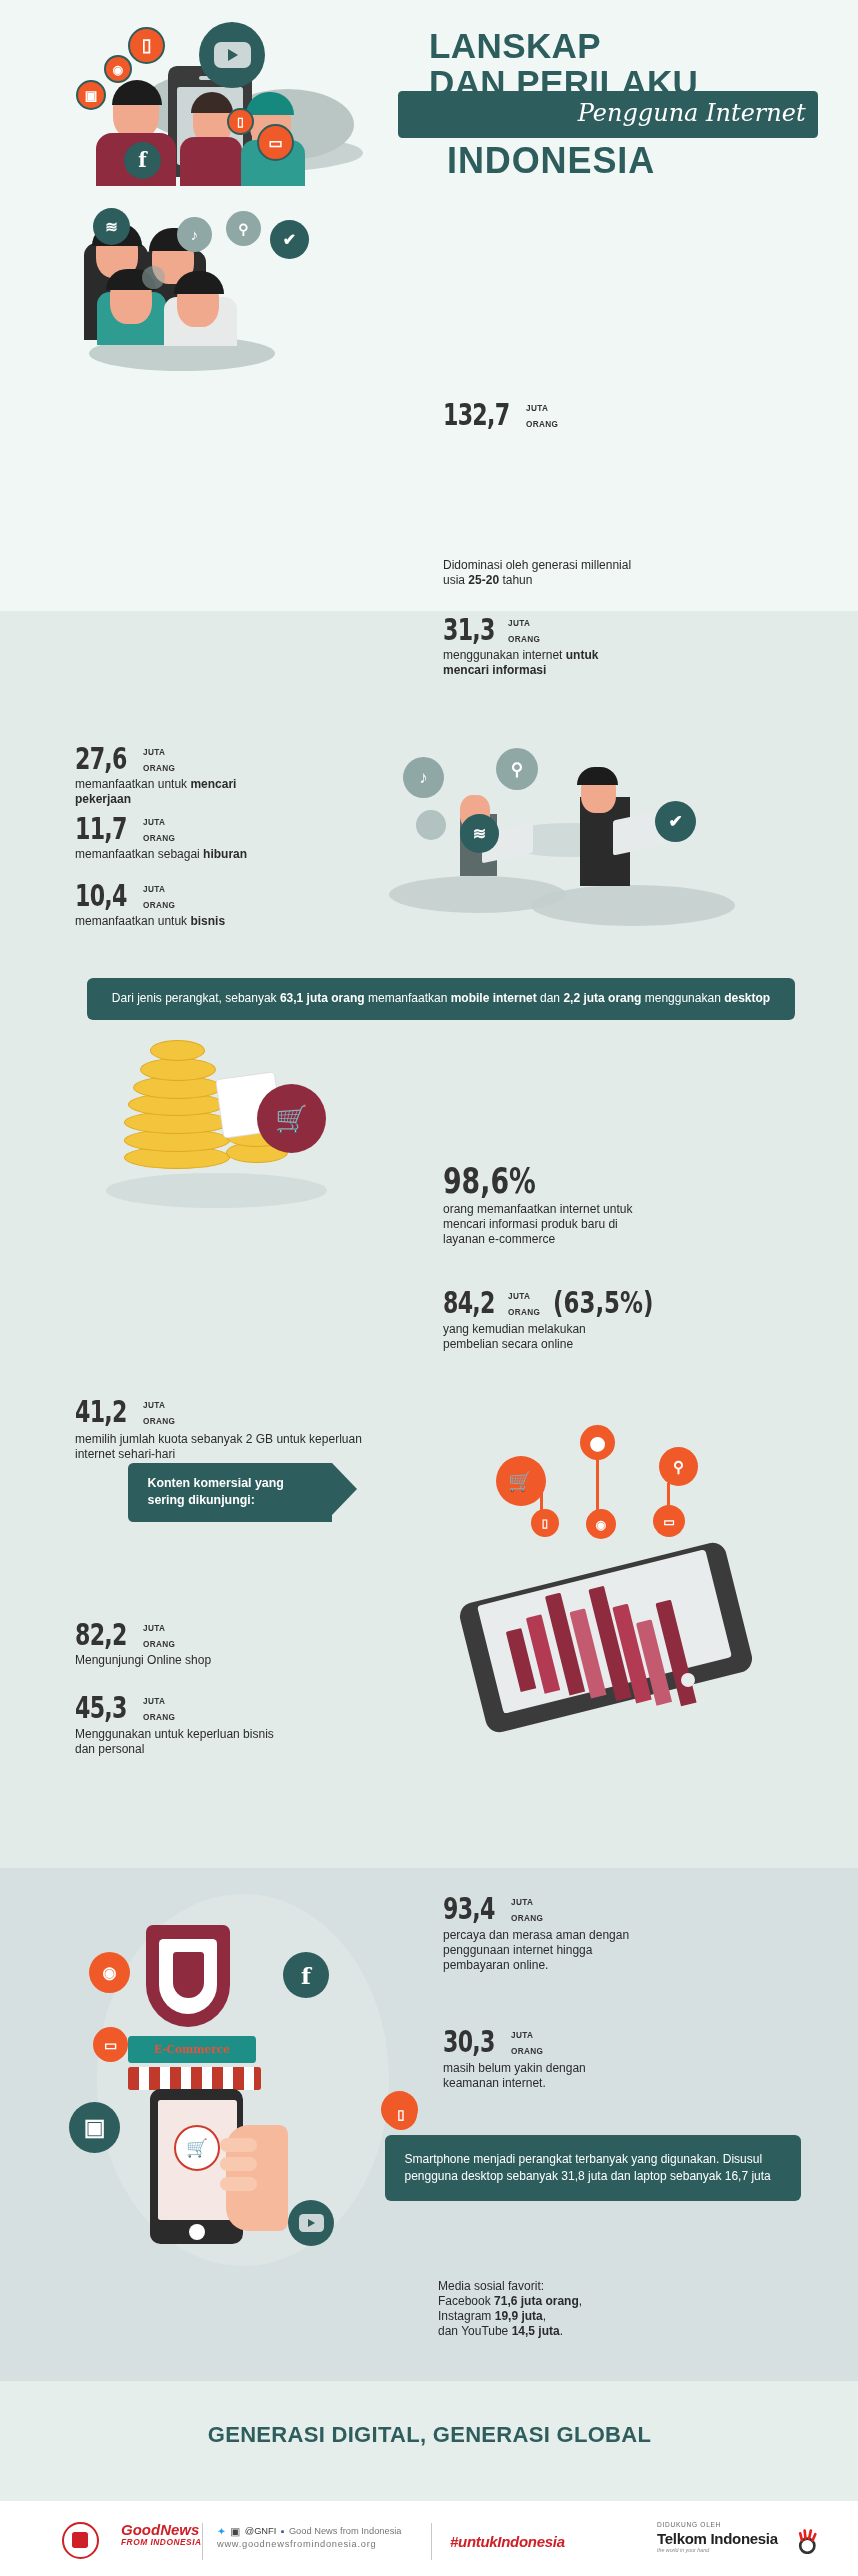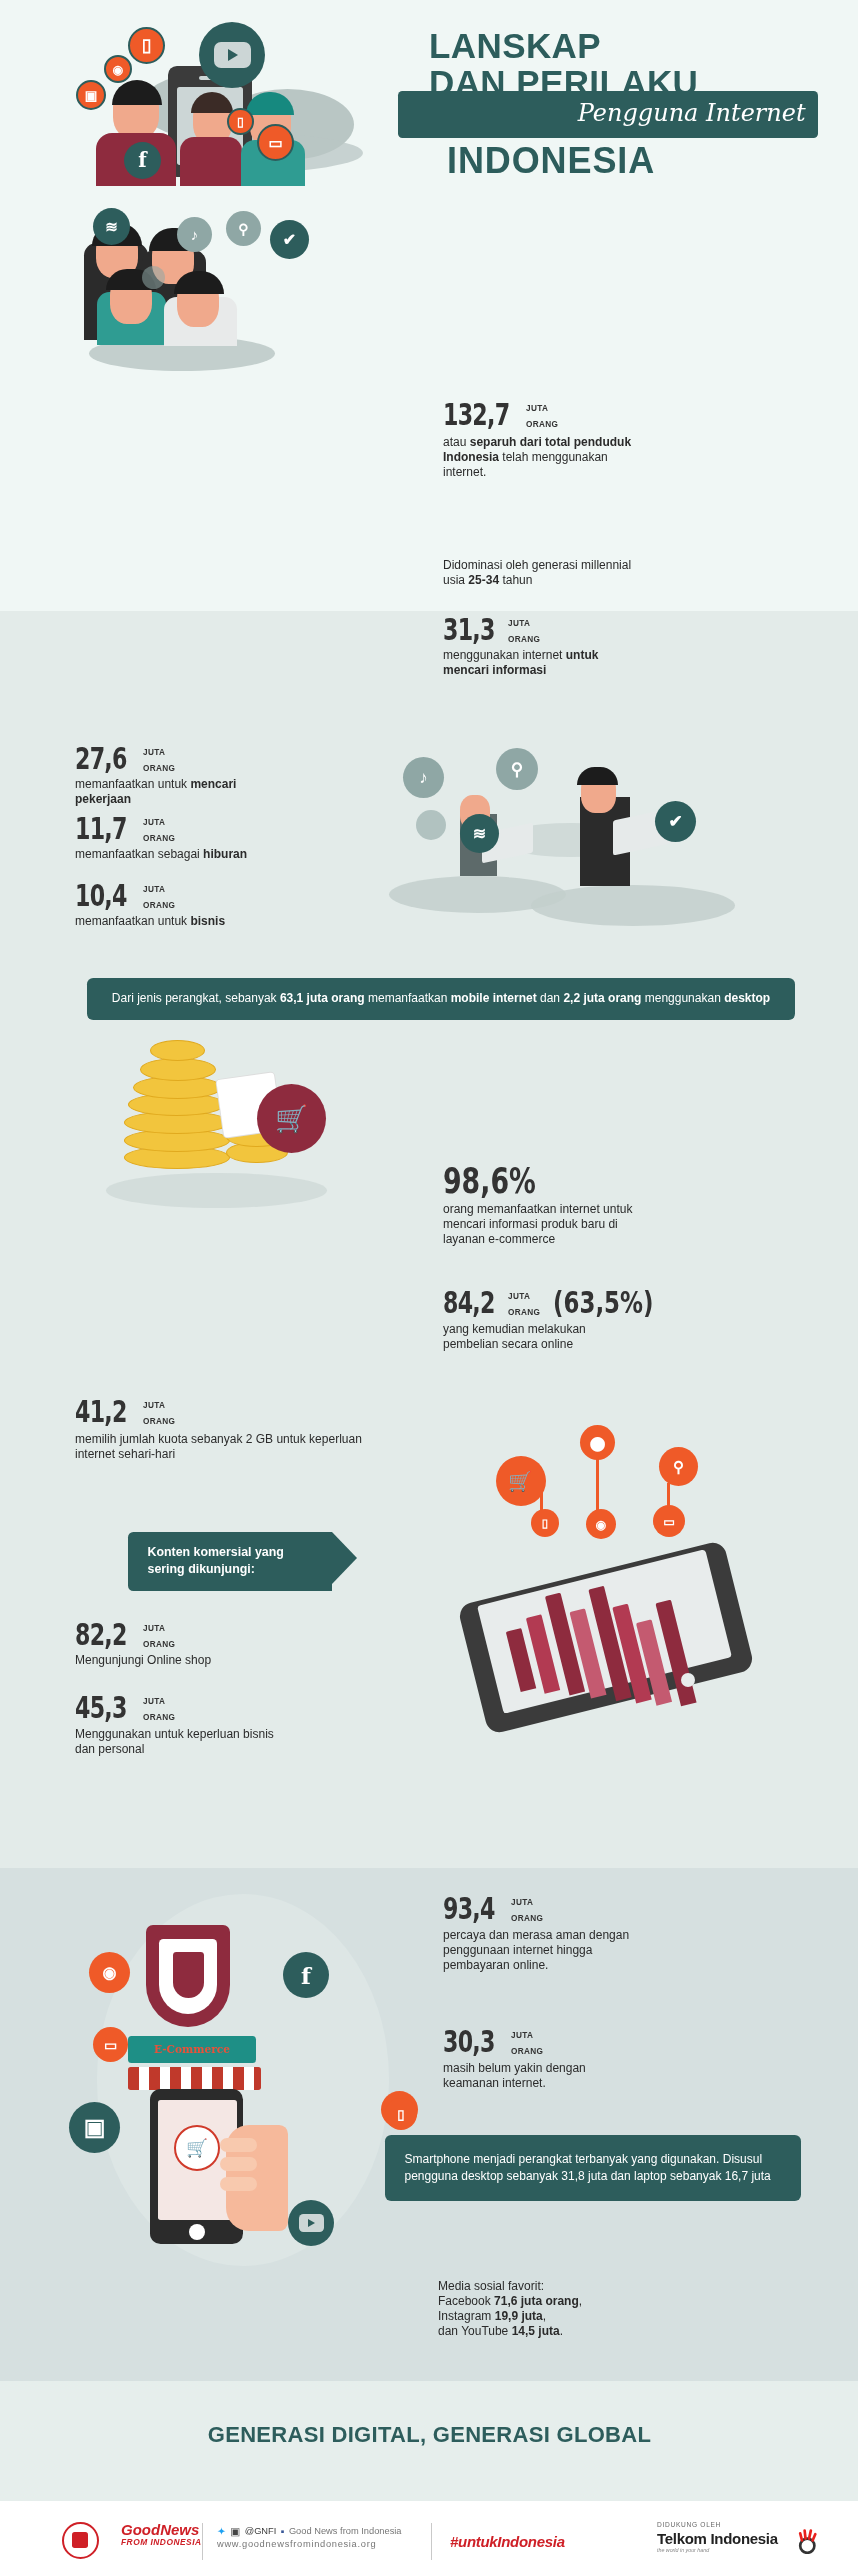--- a/index.html
+++ b/index.html
@@ -242,27 +242,24 @@
   </div>
 
   <div class="blk" style="left:443px;top:400px;width:372px;">
     <div class="numrow">
       <span class="bignum">132,7</span>
       <span style="display:inline-block;">
         <span class="unit">JUTA</span><br>
         <span class="unit">ORANG</span>
       </span>
     </div>
-    <div class="para" style="margin-top:2.7px;width:204px;">
-      <span>atau </span><b>separuh dari total penduduk Indonesia</b><span> telah menggunakan internet.</span>
-    </div>
   </div>
 
   <div class="blk para" style="left:443px;top:558px;width:190px;">
-    <span>Didominasi oleh generasi millennial usia </span><b>25-34</b><span> tahun</span>
+    <span>Didominasi oleh generasi millennial usia </span><b>25-20</b><span> tahun</span>
   </div>
 
   <div class="blk" style="left:443px;top:615px;width:372px;">
     <div class="numrow">
       <span class="bignum">31,3</span>
       <span style="display:inline-block;">
         <span class="unit">JUTA</span><br>
         <span class="unit">ORANG</span>
       </span>
     </div>
@@ -419,21 +416,21 @@
         <span class="glyph" style="font-size:12.4px;">◉</span>
       </div>
     <div class="circ orange" style="left:653px;top:1505px;width:32px;height:32px;">
         <span class="glyph" style="font-size:12.4px;">▭</span>
       </div>
     <div style="position:absolute;left:540px;top:1472px;width:2.7px;height:42px;background:#ef5a28;"></div>
     <div style="position:absolute;left:596px;top:1459px;width:2.7px;height:53px;background:#ef5a28;"></div>
     <div style="position:absolute;left:667px;top:1483px;width:2.7px;height:26.6px;background:#ef5a28;"></div>
   </div>
 
-  <div class="tag" style="left:128px;top:1532px;width:204px;">
+  <div class="tag" style="left:128px;top:1463px;width:204px;">
     <span>Konten komersial yang sering dikunjungi:</span>
     <span class="hole"></span>
   </div>
 
   <div class="blk" style="left:75px;top:1620px;width:372px;">
     <div class="numrow">
       <span class="bignum">82,2</span>
       <span style="display:inline-block;margin-left:3.5px;">
         <span class="unit">JUTA</span><br>
         <span class="unit">ORANG</span>

